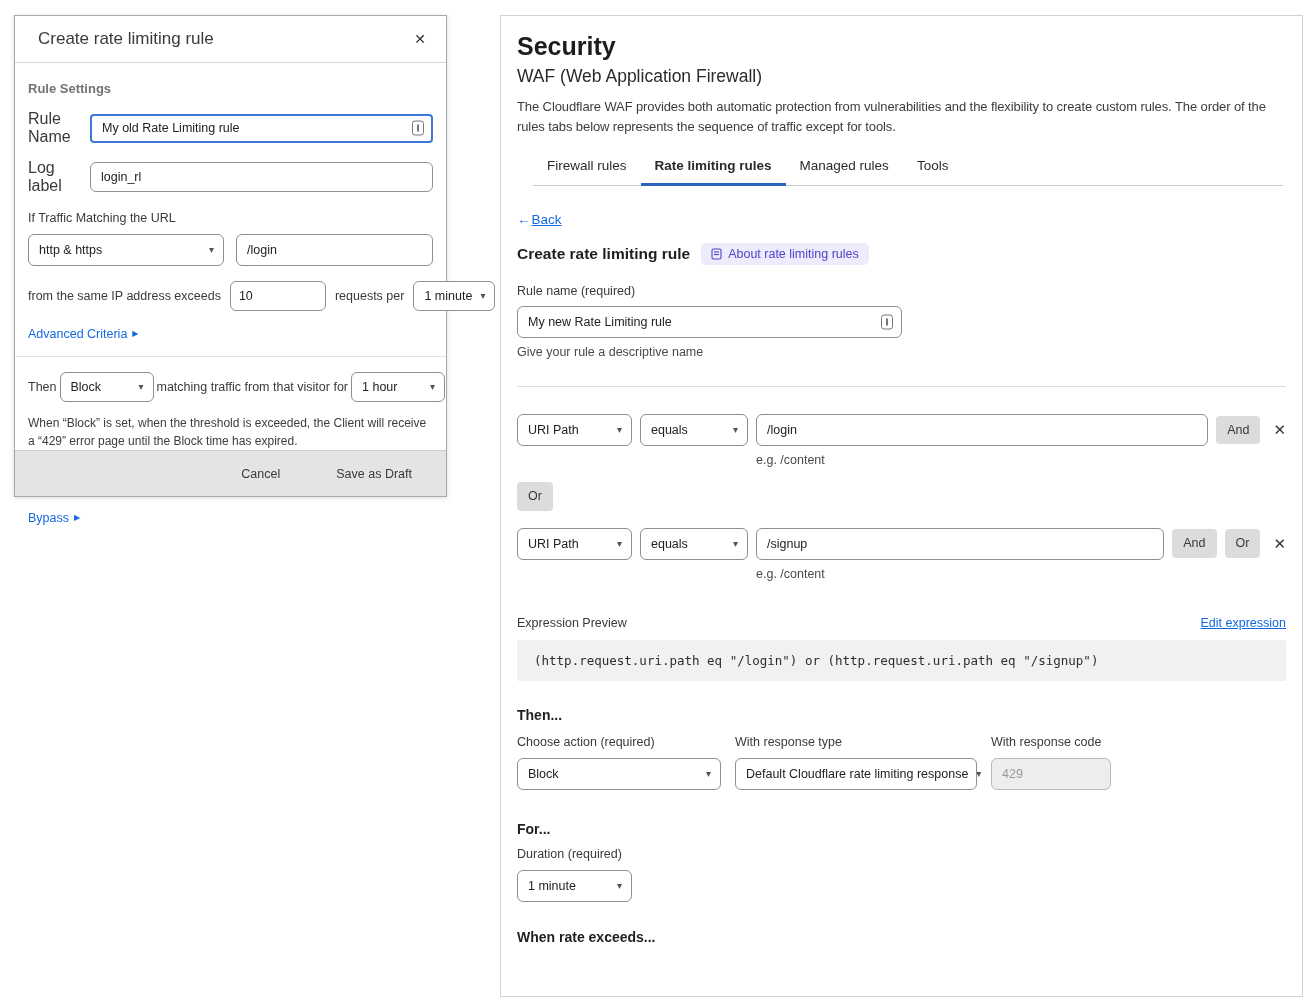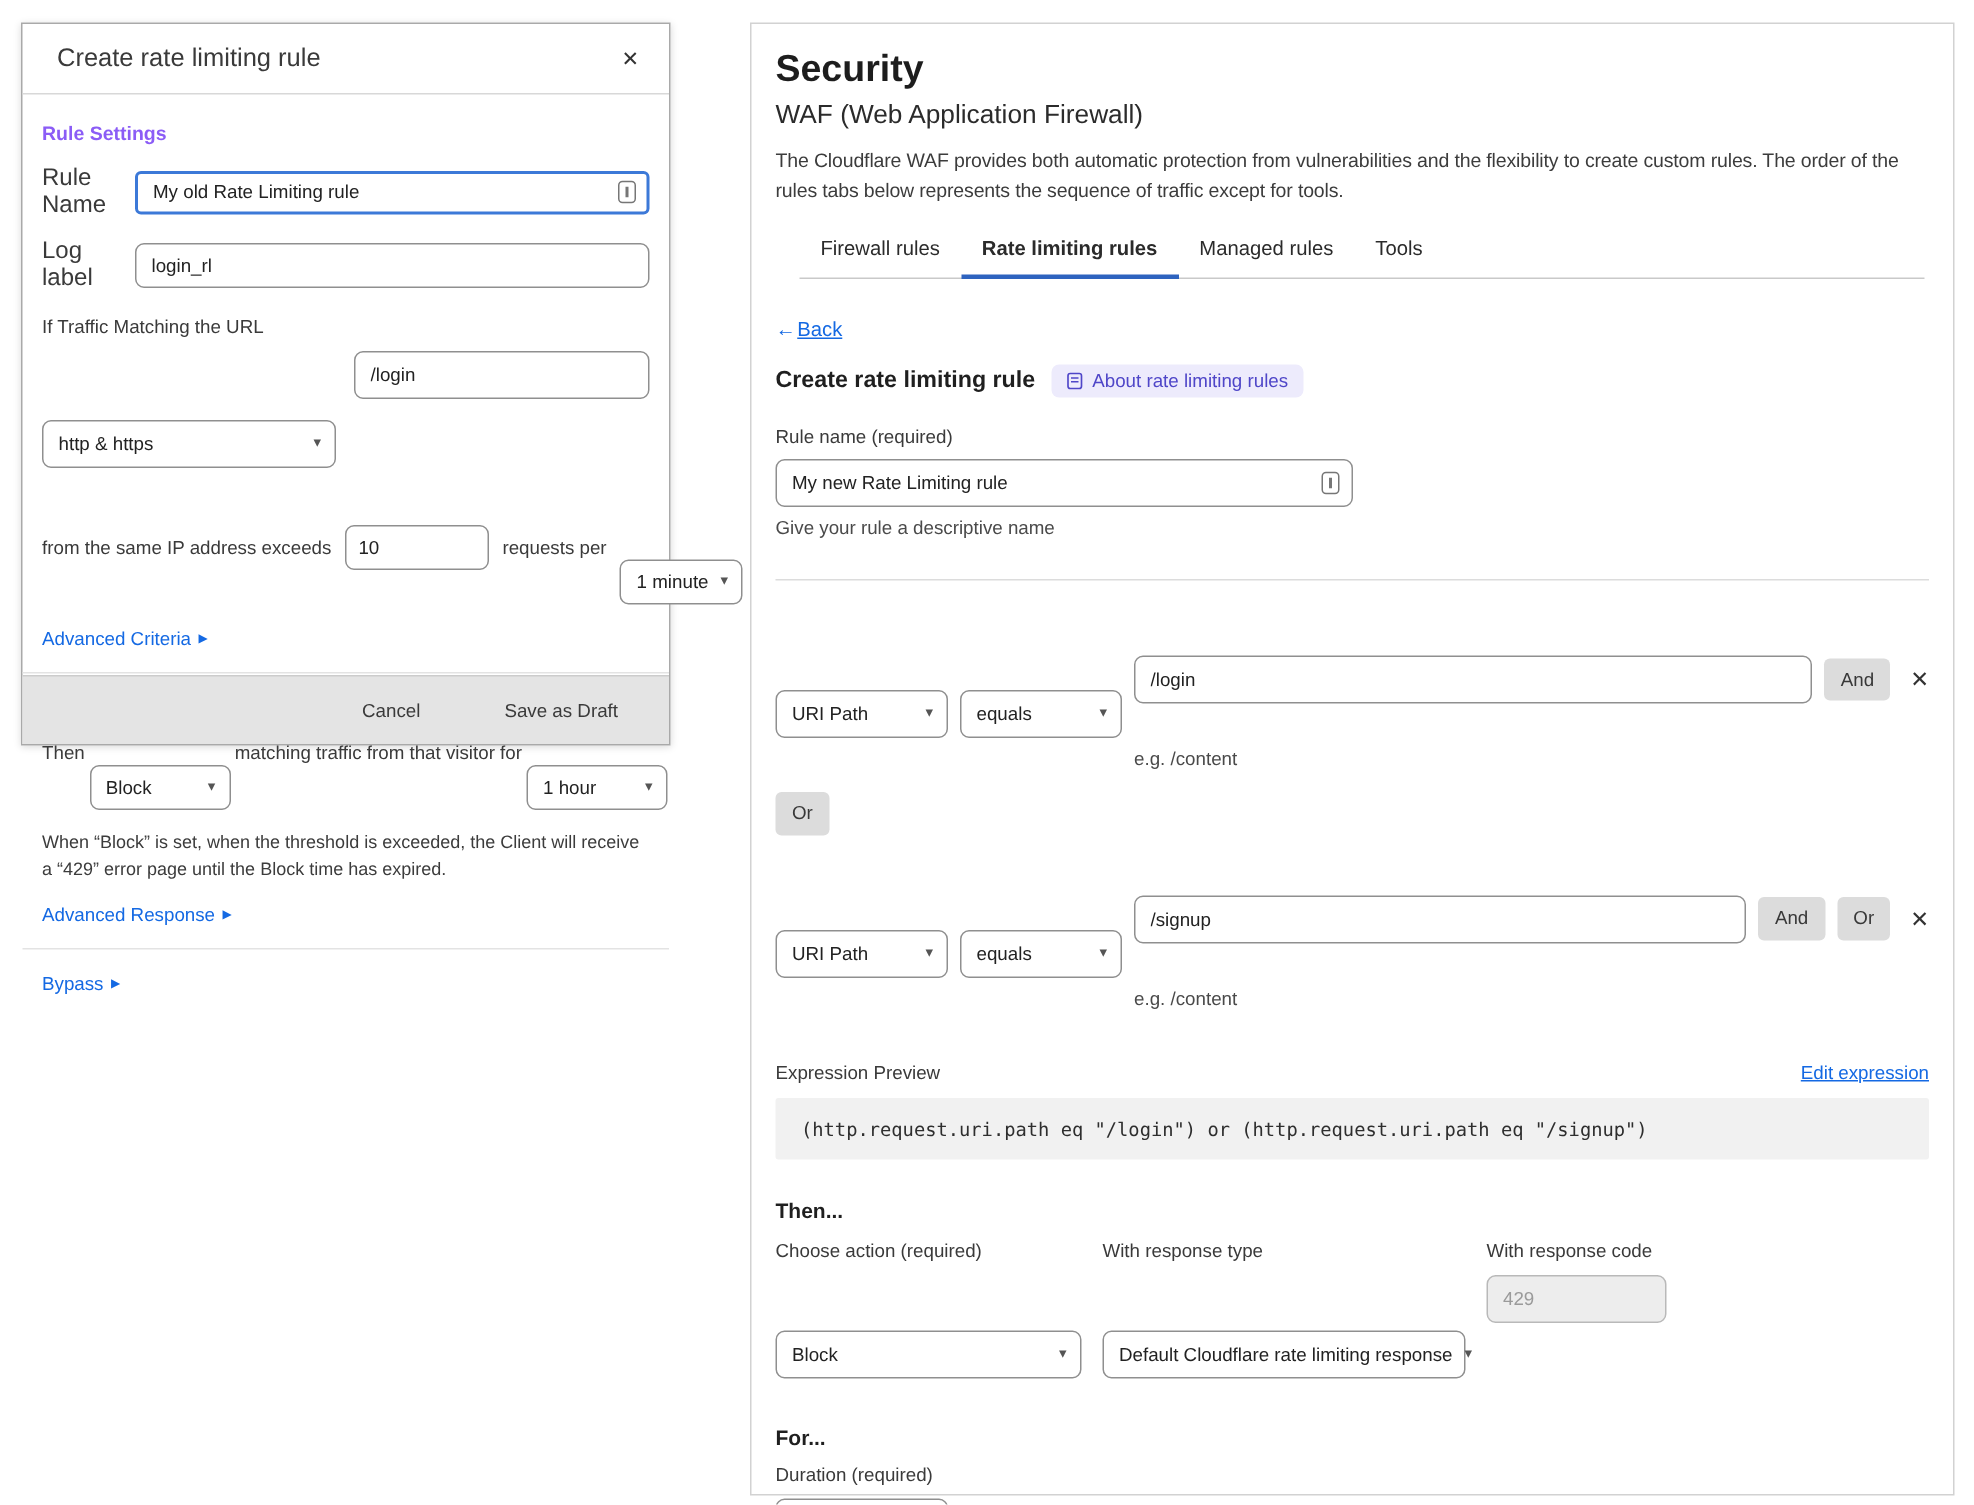--- a/index.html
+++ b/index.html
@@ -17,41 +17,41 @@
     background:#fff; border:1px solid #a9a9a9;
     box-shadow:0 1px 5px rgba(0,0,0,.15);
   }
   .dialog-header {
     height:47px; display:flex; align-items:center; justify-content:space-between;
     padding:0 20px 0 23px; border-bottom:1px solid #d8d8d8;
   }
   .dialog-title { font-size:17px; color:#3a3a3a; }
   .dialog-close { font-size:14px; color:#333; cursor:pointer; line-height:1; }
   .dialog-body { padding:18px 13px 0 13px; font-size:13px; color:#333; }
-  .rule-settings { font-weight:bold; font-size:13px; margin:0 0 14px; color:#8b5cf6; }
+  .rule-settings { font-weight:bold; font-size:13px; margin:0 0 14px; color:#737373; }
   .fld-row { display:flex; align-items:center; margin-bottom:13px; }
   .fld-row .lbl { width:62px; flex-shrink:0; font-size:16px; color:#3a3a3a; }
   .input-wrap { position:relative; flex:1; display:flex; }
   .txt {
     width:100%; height:30px; border:1px solid #8f8f8f; border-radius:6px;
     padding:0 26px 0 10px; font-size:12.5px; color:#222;
     font-family:"Liberation Sans", sans-serif; background:#fff; outline:none;
   }
   .txt.focused { border:2px solid #3c79d8; border-radius:4px; height:29px; }
   .autofill-icon {
     position:absolute; right:9px; top:50%; transform:translateY(-50%);
     width:12px; height:15px; border:1.5px solid #767676; border-radius:3px;
     display:flex; align-items:center; justify-content:center;
   }
   .autofill-icon .bar { width:2px; height:7px; background:#767676; }
   .sec-lbl { font-size:12.5px; color:#3a3a3a; margin:16px 0 9px; }
   .sel {
     display:flex; align-items:center; justify-content:space-between;
     border:1px solid #8f8f8f; border-radius:6px; height:32px; padding:0 9px 0 10px;
-    font-size:12.5px; color:#222; background:#fff; cursor:pointer; white-space:nowrap;margin-top:46px;
+    font-size:12.5px; color:#222; background:#fff; cursor:pointer; white-space:nowrap;
   }
   .caret { font-size:10px; color:#555; margin-left:8px; line-height:1; }
   .url-row { display:flex; gap:12px; margin-bottom:15px; }
   .url-row .scheme { width:196px; flex-shrink:0; }
   .url-row .url-input { flex:1; height:32px; padding-right:10px; }
   .thresh-row { display:flex; align-items:center; gap:9px; font-size:12.5px; color:#3a3a3a; margin-bottom:15px; white-space:nowrap; }
   .thresh-row .num { width:96px; height:30px; padding:0 8px; }
   .thresh-row .per-sel { width:82px; height:30px; flex-shrink:0; }
   .tlink { color:#1469e3; font-size:12.5px; cursor:pointer; display:inline-flex; align-items:center; gap:5px; }
   .tlink .disc { font-size:8px; line-height:1; }

